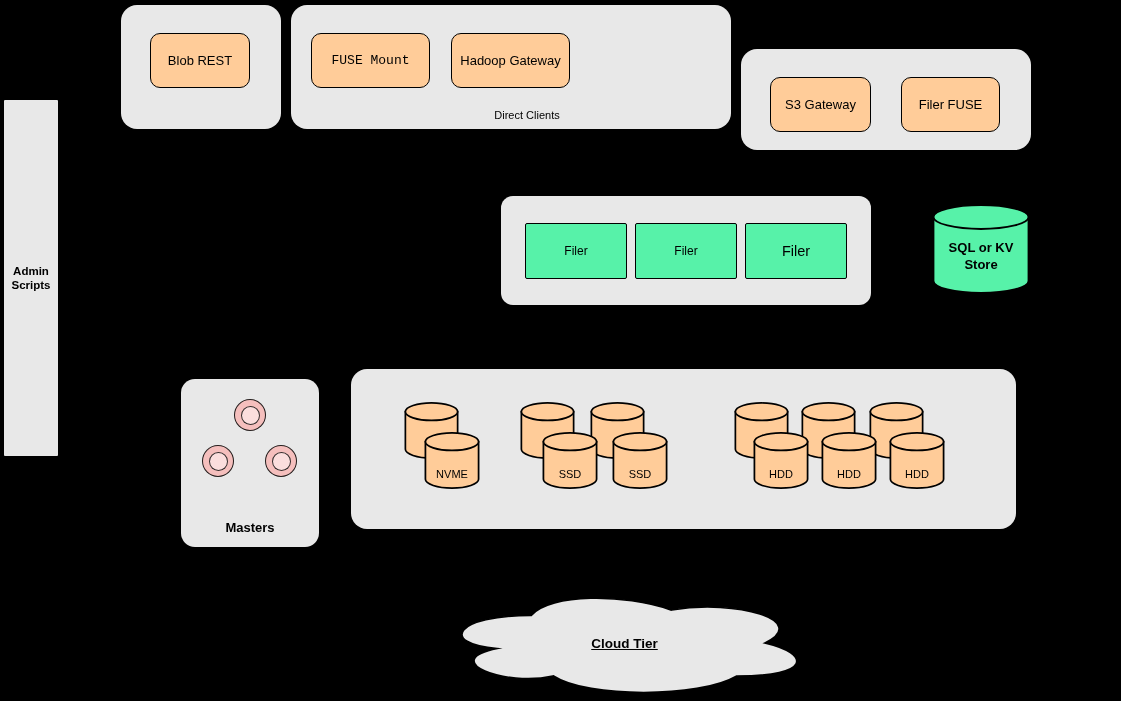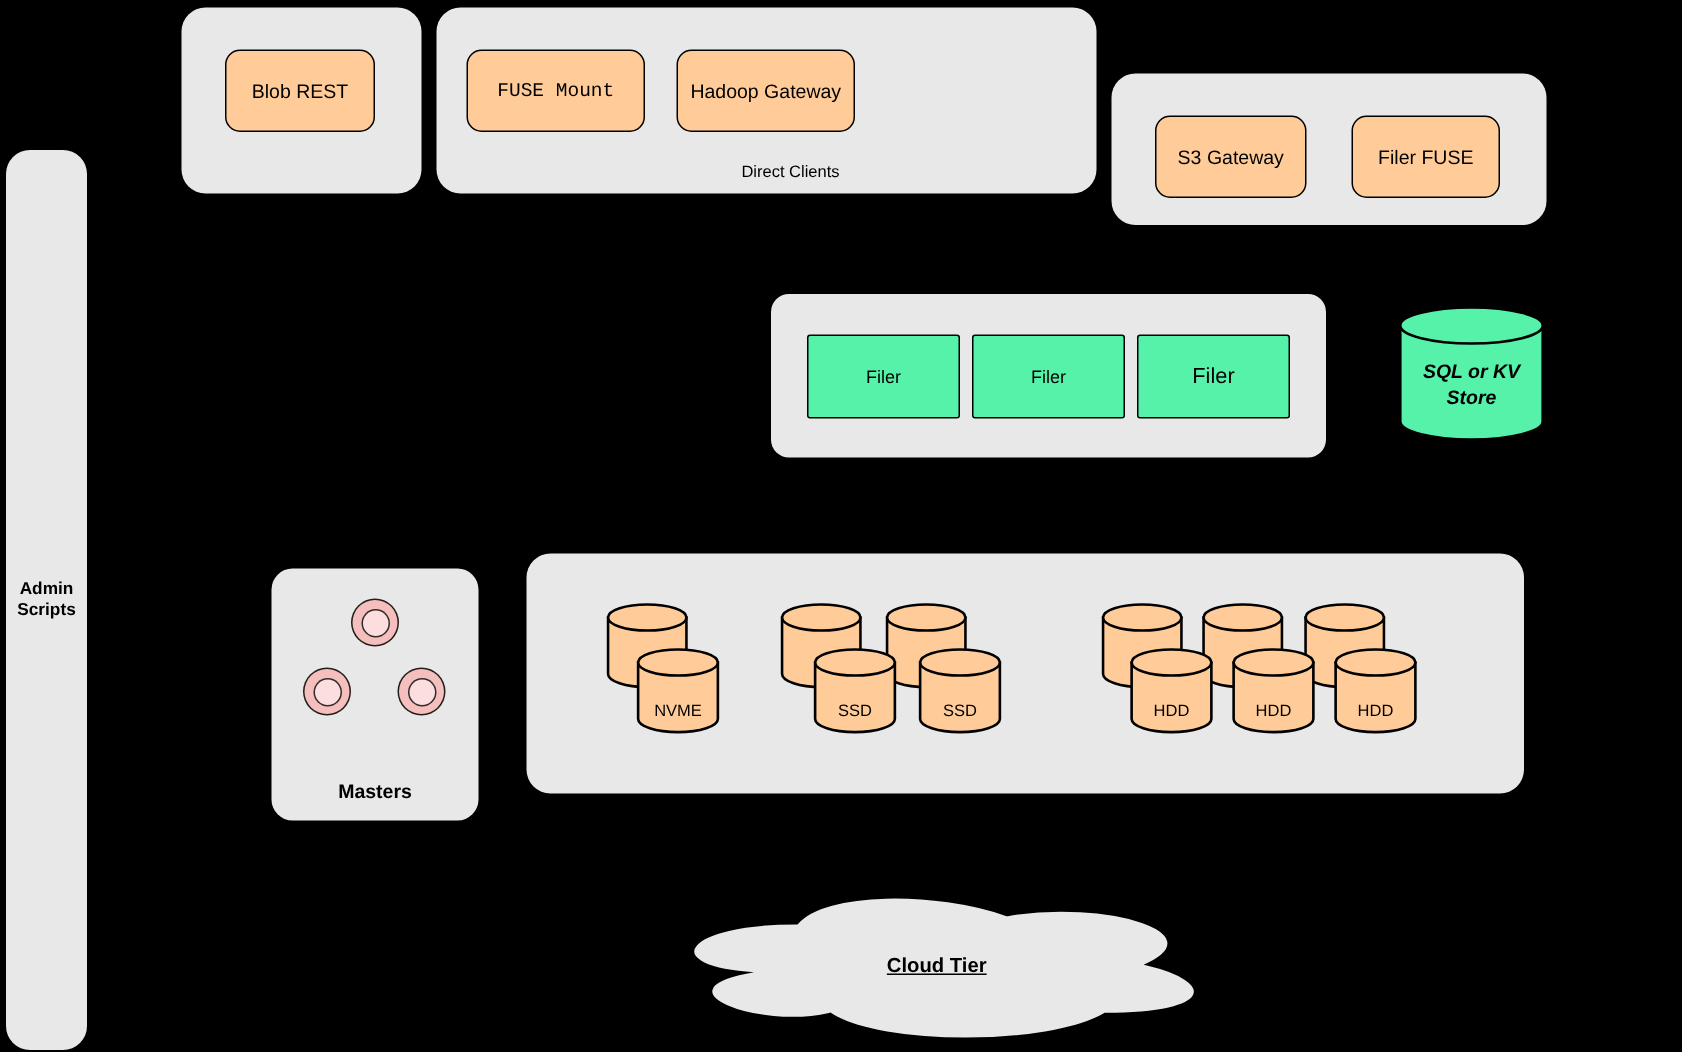--- a/index.html
+++ b/index.html
@@ -26,22 +26,22 @@
     position:absolute; background:var(--node-green,#57F2A9);
     border:1.5px solid var(--outline,#000); border-radius:2px;
     display:flex; align-items:center; justify-content:center;
     font-size:12px;
   }
   .filer-lg { font-size:14.5px; }
 
   .caption { position:absolute; left:0; right:0; text-align:center; font-size:11px; }
 
   .admin-panel {
-    position:absolute; left:4px; top:100px; width:54px; height:600px;
-    background:var(--container,#E8E8E8); border-radius:16px;
+    position:absolute; left:4px; top:100px; width:54px; height:356px;
+    background:var(--container,#E8E8E8); border-radius:1px;
     display:flex; align-items:center; justify-content:center;
   }
   .admin-label { font-weight:bold; font-size:11.5px; text-align:center; line-height:1.25; }
 
   .cyl { position:absolute; }
   .cyl svg { position:absolute; left:0; top:0; width:100%; height:100%; overflow:visible; }
   .fill-orange { fill:var(--node-orange,#FFCC99); stroke:var(--outline,#000); stroke-width:1.8; }
   .fill-green  { fill:var(--node-green,#57F2A9); stroke:var(--outline,#000); stroke-width:1.8; }
   .cyl-label { position:absolute; left:0; right:0; top:36px; text-align:center; font-size:11px; }
   .store-label { position:absolute; left:8px; right:8px; top:36px; text-align:center; font-size:13px; font-weight:bold; line-height:1.3; }
@@ -83,27 +83,27 @@
     <div class="btn" style="left:20px; top:28px; width:119px; height:55px;font-family:Liberation Mono, monospace;">FUSE Mount</div>
     <div class="btn" style="left:160px; top:28px; width:119px; height:55px;">Hadoop Gateway</div>
     <div class="caption" style="bottom:8px;margin-left:32px;">Direct Clients</div>
   </div>
 
   <div class="panel" style="left:741px; top:5px; width:290px; height:101px;margin-top:44px;">
     <div class="btn" style="left:29px; top:28px; width:101px; height:55px;">S3 Gateway</div>
     <div class="btn" style="left:160px; top:28px; width:99px; height:55px;">Filer FUSE</div>
   </div>
 
-  <div class="panel" style="left:501px; top:196px; width:370px; height:109px; border-radius:12px;margin-left:13px;">
+  <div class="panel" style="left:501px; top:196px; width:370px; height:109px; border-radius:12px;">
     <div class="filer-box" style="left:24px; top:27px; width:102px; height:56px;">Filer</div>
     <div class="filer-box" style="left:134px; top:27px; width:102px; height:56px;">Filer</div>
     <div class="filer-box filer-lg" style="left:244px; top:27px; width:102px; height:56px;">Filer</div>
   </div>
 
-  <div class="cyl" style="left:931px; top:204px; width:100px; height:92px;font-style:italic;">
+  <div class="cyl" style="left:931px; top:204px; width:100px; height:92px;">
     <svg viewBox="0 0 100 92" preserveAspectRatio="none">
       <path class="fill-green" d="M2.5 13 L2.5 77 A47.5 12 0 0 0 97.5 77 L97.5 13 Z"></path>
       <ellipse class="fill-green" cx="50" cy="13" rx="47.5" ry="12"></ellipse>
     </svg>
     <div class="store-label">SQL or KV Store</div>
   </div>
 
   <div class="panel" style="left:181px; top:379px; width:138px; height:168px; border-radius:14px;">
     <div class="master-circle" style="left:53px; top:20px;">
         <div class="inner"></div>

